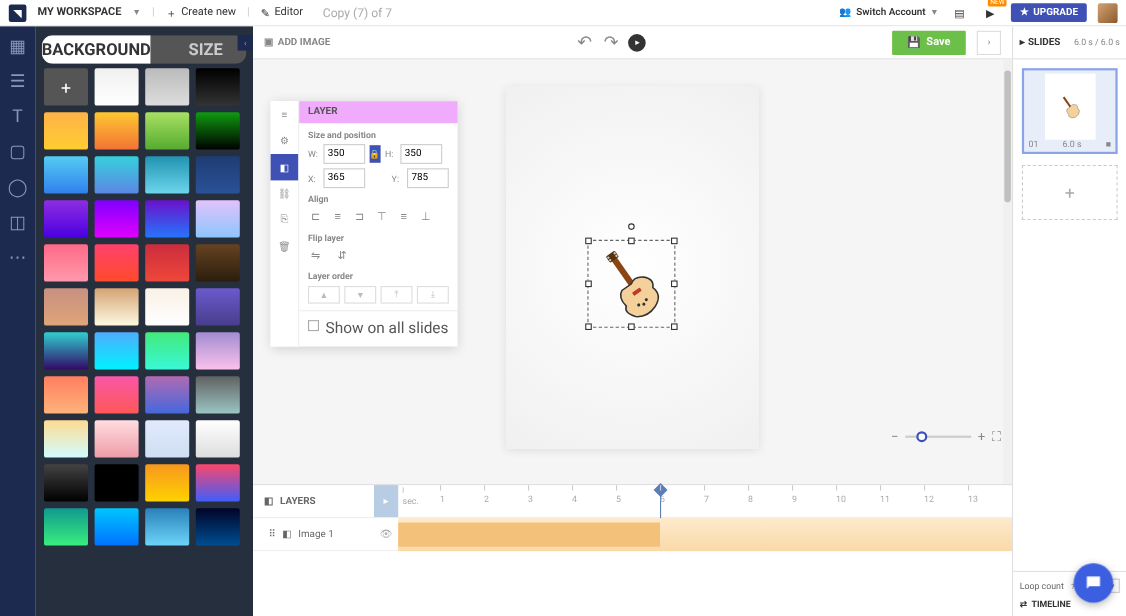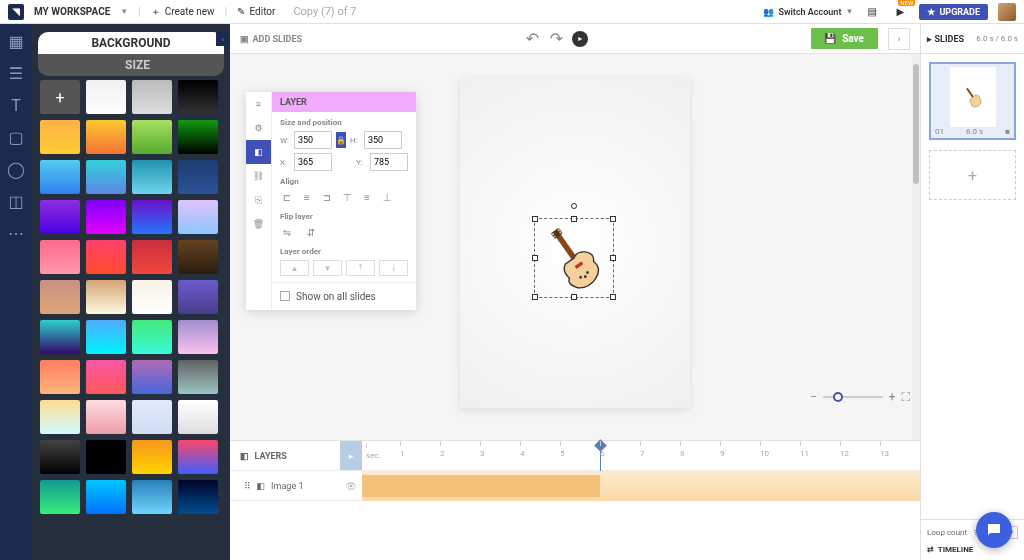--- a/index.html
+++ b/index.html
@@ -15,21 +15,21 @@
 .switch-acc{display:flex;align-items:center;gap:4px;cursor:pointer;color:#333;font-size:9px;font-weight:600;}
 .top-ico{width:18px;height:18px;display:flex;align-items:center;justify-content:center;color:#333;cursor:pointer;position:relative;}
 .new-badge{position:absolute;top:-4px;right:-6px;background:#ff8c00;color:#fff;font-size:6px;padding:0 2px;border-radius:2px;}
 .upgrade-btn{background:#3f51b5;color:#fff;padding:3px 8px;border-radius:2px;display:flex;align-items:center;gap:4px;cursor:pointer;font-size:9px;font-weight:700;}
 .avatar{width:18px;height:18px;border-radius:2px;background:linear-gradient(135deg,#d4a373,#8b5a2b);}
 .main{flex:1;display:flex;min-height:0;}
 .vbar{width:32px;background:#1b2a4e;display:flex;flex-direction:column;align-items:center;padding-top:8px;gap:14px;}
 .vbar-ico{width:18px;height:18px;color:#8a96b8;cursor:pointer;display:flex;align-items:center;justify-content:center;}
 .sidepanel{width:198px;background:#262f3d;display:flex;flex-direction:column;position:relative;}
 .collapse-handle{position:absolute;right:0;top:8px;width:14px;height:14px;background:#1b2a4e;color:#8a96b8;display:flex;align-items:center;justify-content:center;font-size:8px;cursor:pointer;}
-.seg{display:flex;margin:8px 6px 0;border-radius:10px;overflow:hidden;font-size:12px;font-weight:700;flex-direction:column;}
+.seg{display:flex;margin:8px 6px 0;border-radius:10px;overflow:hidden;font-size:15px;font-weight:700;}
 .seg div{flex:1;text-align:center;padding:4px 0;cursor:pointer;}
 .seg .on{background:#fff;color:#333;}
 .seg .off{background:#555;color:#ccc;padding-left:13px;}
 .tabs{display:flex;gap:10px;padding:8px 10px 4px;font-size:9px;color:#8a96b8;}
 .tabs .sel{color:#fff;border-bottom:1px solid #fff;}
 .tabs div{cursor:pointer;}
 .swatches{flex:1;overflow-y:auto;padding:4px 8px;}
 .swatches::-webkit-scrollbar{width:0;}
 .srow{display:flex;gap:6px;margin-bottom:6px;}
 .sw{width:40px;height:34px;border-radius:2px;cursor:pointer;position:relative;}
@@ -61,21 +61,21 @@
 .fb-lbl{font-size:8px;color:#888;margin-bottom:4px;font-weight:bold;}
 .wh{display:flex;gap:4px;align-items:center;margin-bottom:4px;}
 .wh span{font-size:8px;color:#888;width:10px;}
 .wh input{width:38px;height:18px;border:1px solid #ccc;font-size:9px;padding:0 3px;}
 .lock-ico{width:16px;height:16px;background:#3f51b5;color:#fff;display:flex;align-items:center;justify-content:center;font-size:8px;cursor:pointer;}
 .align-row{display:flex;gap:6px;margin-top:4px;}
 .al-ico{width:14px;height:14px;color:#888;cursor:pointer;display:flex;align-items:center;justify-content:center;font-size:10px;}
 .flip-row{display:flex;gap:10px;margin-top:4px;}
 .order-row{display:flex;gap:4px;margin-top:4px;}
 .order-btn{flex:1;height:16px;border:1px solid #ddd;cursor:pointer;display:flex;align-items:center;justify-content:center;color:#bbb;font-size:8px;}
-.show-all{padding:8px;display:flex;gap:6px;border-top:1px solid #eee;font-size:10px;color:#555;}
+.show-all{padding:8px;display:flex;gap:6px;border-top:1px solid #eee;font-size:14px;color:#555;}
 .chk{width:10px;height:10px;border:1px solid #aaa;}
 .zoom-ctl{position:absolute;right:10px;bottom:36px;display:flex;align-items:center;gap:6px;font-size:12px;color:#888;}
 .zoom-line{width:60px;height:2px;background:#ccc;position:relative;}
 .zoom-dot{position:absolute;left:10px;top:-4px;width:10px;height:10px;border-radius:50%;border:2px solid #3f51b5;background:#fff;}
 .scroll-v{position:absolute;right:0;top:0;bottom:0;width:8px;background:#f0f0f0;}
 .scroll-thumb{position:absolute;right:1px;top:10px;width:6px;height:120px;background:#c0c0c0;border-radius:3px;}
 .timeline-bar{height:30px;background:#fff;border-top:1px solid #e0e0e0;display:flex;align-items:center;font-size:9px;color:#666;}
 .tl-lbl{width:110px;padding-left:10px;display:flex;align-items:center;gap:6px;font-weight:700;}
 .play-box{width:22px;height:30px;background:#b8cce4;display:flex;align-items:center;justify-content:center;color:#fff;cursor:pointer;}
 .ruler{flex:1;position:relative;height:30px;}
@@ -222,21 +222,21 @@
           <div class="sw" style="background: linear-gradient(rgb(41, 128, 185), rgb(109, 213, 250));"></div>
           <div class="sw" style="background: linear-gradient(rgb(0, 4, 40), rgb(0, 78, 146));"></div>
         </div>
       </div>
   </div>
 
   <div class="center">
     <div class="toolbar">
       <span class="add-img">
           <span>▣</span>
-          <span>ADD SLIDES</span>
+          <span>ADD IMAGE</span>
         </span>
       <div class="undo-redo">
         <span class="ur-ico">↶</span>
         <span class="ur-ico">↷</span>
         <span class="pill">▸</span>
       </div>
       <span class="save-btn">
           <span>💾</span>
           <span>Save</span>
         </span>

